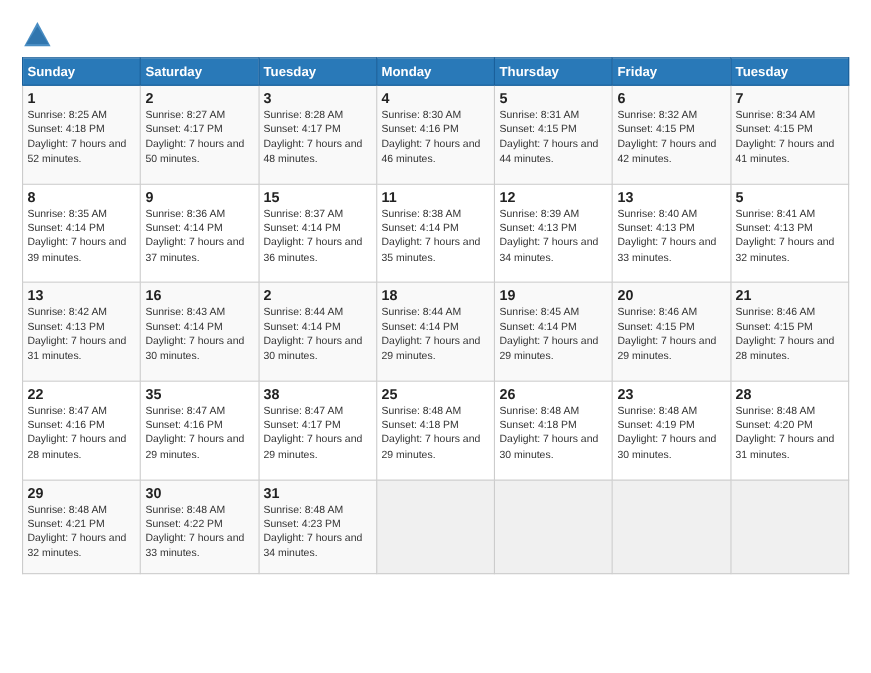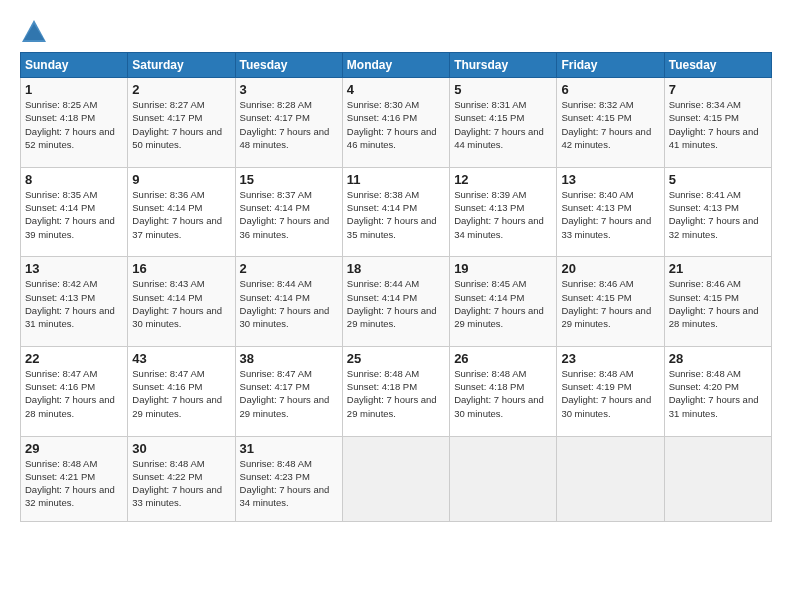--- a/index.html
+++ b/index.html
@@ -226,21 +226,21 @@
             <span class="day-num">21</span>
             <div class="day-info">Sunrise: 8:46 AM<br>Sunset: 4:15 PM<br>Daylight: 7 hours and 28 minutes.</div>
           </td>
         </tr>
         <tr>
           <td>
             <span class="day-num">22</span>
             <div class="day-info">Sunrise: 8:47 AM<br>Sunset: 4:16 PM<br>Daylight: 7 hours and 28 minutes.</div>
           </td>
           <td>
-            <span class="day-num">43</span>
+            <span class="day-num">35</span>
             <div class="day-info">Sunrise: 8:47 AM<br>Sunset: 4:16 PM<br>Daylight: 7 hours and 29 minutes.</div>
           </td>
           <td>
             <span class="day-num">38</span>
             <div class="day-info">Sunrise: 8:47 AM<br>Sunset: 4:17 PM<br>Daylight: 7 hours and 29 minutes.</div>
           </td>
           <td>
             <span class="day-num">25</span>
             <div class="day-info">Sunrise: 8:48 AM<br>Sunset: 4:18 PM<br>Daylight: 7 hours and 29 minutes.</div>
           </td>

